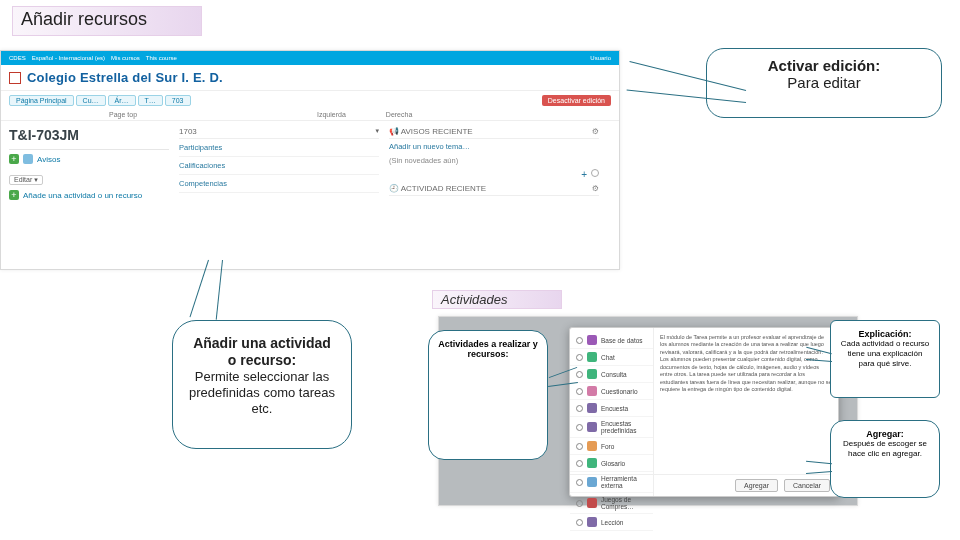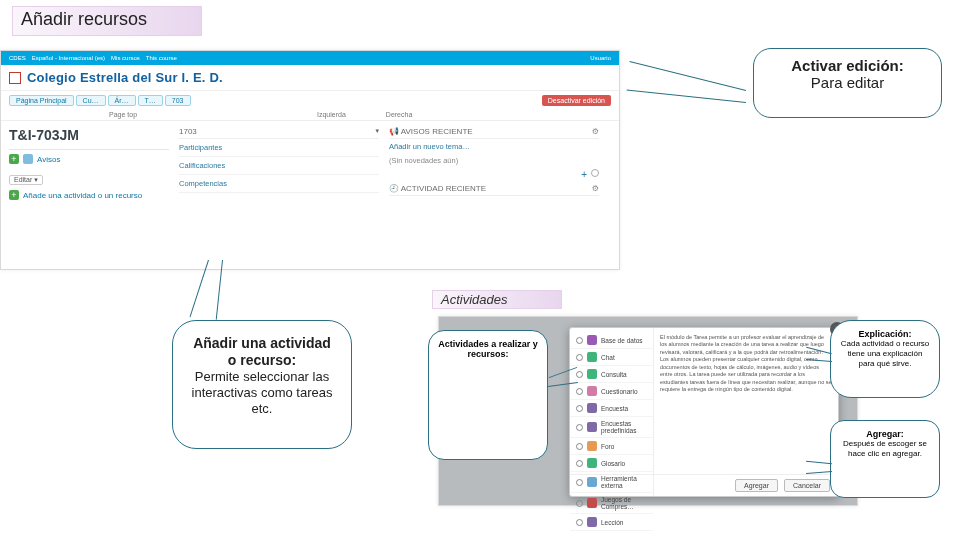--- a/index.html
+++ b/index.html
@@ -4,21 +4,21 @@
 <style>
   * { box-sizing: border-box; margin: 0; padding: 0; }
   html, body { width: 960px; height: 540px; font-family: Arial, Helvetica, sans-serif; background:#fff; overflow:hidden; }
   .slide { position:relative; width:960px; height:540px; }
 
   
   .title-box { position:absolute; left:12px; top:6px; width:190px; height:30px; border:1px solid #e6cfe8; background:linear-gradient(90deg,#faf5fb,#e8d6ee); padding:2px 8px; }
   .title-box span { font-size:18px; color:#222; }
 
   
-  .callout-top { position:absolute; right:18px; top:48px; width:189px; height:70px; border:1.5px solid #2a6f83; border-radius:18px; background:#fff; text-align:center; padding:8px 14px; }
+  .callout-top { position:absolute; right:18px; top:48px; width:236px; height:70px; border:1.5px solid #2a6f83; border-radius:18px; background:#fff; text-align:center; padding:8px 14px; }
   .callout-top .hd { font-size:15px; font-weight:bold; color:#222; }
   .callout-top .bd { font-size:15px; color:#222; }
   .callout-top-tail { position:absolute; right:214px; top:90px; width:120px; height:30px; }
   .callout-top-tail::before,
   .callout-top-tail::after { content:""; position:absolute; background:transparent; border-top:1.5px solid #2a6f83; }
   .callout-top-tail .l1 { position:absolute; right:0; top:0; width:120px; height:0; border-top:1.5px solid #2a6f83; transform-origin:right center; transform:rotate(14deg);}
   .callout-top-tail .l2 { position:absolute; right:0; top:12px; width:120px; height:0; border-top:1.5px solid #2a6f83; transform-origin:right center; transform:rotate(6deg);}
 
   
   .shot1 { position:absolute; left:0; top:50px; width:620px; height:220px; border:1px solid #d9d9d9; background:#fff; box-shadow:0 0 4px rgba(0,0,0,.08); }
@@ -79,21 +79,21 @@
   .shot2 .modal .close { position:absolute; right:-6px; top:-6px; width:14px; height:14px; border-radius:50%; background:#555; color:#fff; font-size:9px; line-height:14px; text-align:center;}
 
   
   .co-actrec { position:absolute; left:428px; top:330px; width:120px; height:130px; background:#fff; border:1.2px solid #2a6f83; border-radius:16px; padding:8px 8px; text-align:center; z-index:5;}
   .co-actrec .hd { font-size:9px; font-weight:bold; }
   .co-actrec .bd { font-size:8px; line-height:1.25; }
   .co-actrec-tail .a1 { position:absolute; left:548px; top:372px; width:30px; height:0; border-top:1.2px solid #2a6f83; transform:rotate(-20deg); z-index:5;}
   .co-actrec-tail .a2 { position:absolute; left:548px; top:384px; width:30px; height:0; border-top:1.2px solid #2a6f83; transform:rotate(-8deg); z-index:5;}
 
   
-  .co-exp { position:absolute; right:20px; top:320px; width:110px; height:78px; background:#fff; border:1.2px solid #2a6f83; border-radius:21px; padding:8px 8px; text-align:center; z-index:5;}
+  .co-exp { position:absolute; right:20px; top:320px; width:110px; height:78px; background:#fff; border:1.2px solid #2a6f83; border-radius:6px; padding:8px 8px; text-align:center; z-index:5;}
   .co-exp .hd { font-size:9px; font-weight:bold;}
   .co-exp .bd { font-size:8px; line-height:1.25;}
   .co-exp-tail .e1 { position:absolute; right:128px; top:350px; width:26px; height:0; border-top:1.2px solid #2a6f83; transform:rotate(14deg); z-index:5;}
   .co-exp-tail .e2 { position:absolute; right:128px; top:360px; width:26px; height:0; border-top:1.2px solid #2a6f83; transform:rotate(4deg); z-index:5;}
 
   
   .co-agr { position:absolute; right:20px; top:420px; width:110px; height:78px; background:#fff; border:1.2px solid #2a6f83; border-radius:14px; padding:8px 8px; text-align:center; z-index:5;}
   .co-agr .hd { font-size:9px; font-weight:bold;}
   .co-agr .bd { font-size:8px; line-height:1.25;}
   .co-agr-tail .g1 { position:absolute; right:128px; top:462px; width:26px; height:0; border-top:1.2px solid #2a6f83; transform:rotate(6deg); z-index:5;}
@@ -192,21 +192,21 @@
     </div>
   </div>
 </div>
 
 <div class="callout-left-tail">
   <div class="t1"></div>
       <div class="t2"></div>
 </div>
 <div class="callout-left">
   <div class="hd">Añadir una actividad o recurso:</div>
-  <div class="bd">Permite seleccionar las interactivas como tareas etc.</div>
+  <div class="bd">Permite seleccionar las predefinidas como tareas etc.</div>
 </div>
 
 <div class="stage2">
   <div class="act-title">Actividades</div>
   <div class="shot2">
     <div class="mask"></div>
     <div class="brand2">ella</div>
     <div class="modal">
       <div class="close">×</div>
       <div class="mleft" id="modal-left">

